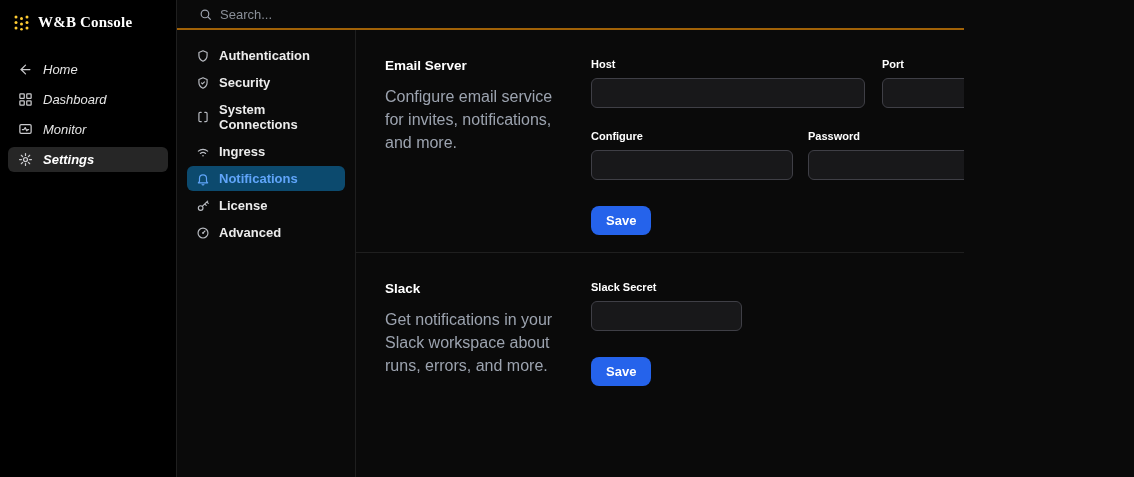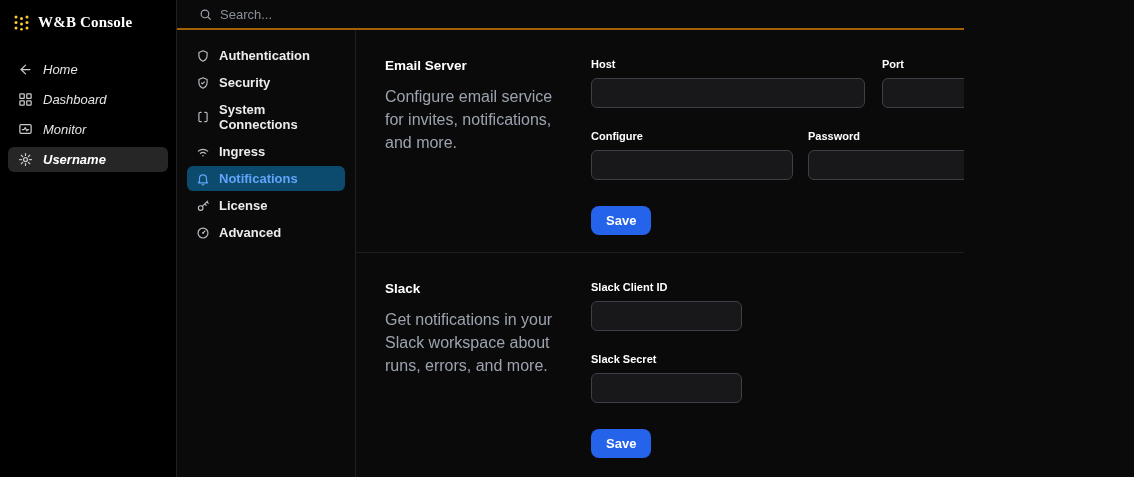--- a/index.html
+++ b/index.html
@@ -143,21 +143,21 @@
         </span>
         <span>Monitor</span>
       </div>
       <div class="nav-item active">
         <span class="ico">
           <svg width="15" height="15" viewBox="0 0 24 24" fill="none" stroke="currentColor" stroke-width="2" stroke-linecap="round">
               <circle cx="12" cy="12" r="3.2"></circle>
               <path d="M12 2.5v3M12 18.5v3M2.5 12h3M18.5 12h3M5.3 5.3l2.1 2.1M16.6 16.6l2.1 2.1M18.7 5.3l-2.1 2.1M7.4 16.6l-2.1 2.1"></path>
             </svg>
         </span>
-        <span>Username</span>
+        <span>Settings</span>
       </div>
     </nav>
   </aside>
 
   <div class="main">
 
     <div class="topbar">
       <span class="ico">
         <svg width="13" height="13" viewBox="0 0 24 24" fill="none" stroke="currentColor" stroke-width="2.2" stroke-linecap="round">
             <circle cx="11" cy="11" r="7"></circle>
@@ -269,26 +269,20 @@
         </section>
 
         <section class="section bordered">
           <div class="section-info">
             <div class="section-title">Slack</div>
             <div class="section-desc">Get notifications in your Slack workspace about runs, errors, and more.</div>
           </div>
           <div class="section-form">
             <div class="form-row single">
               <div class="field w-slack">
-                <label>Slack Client ID</label>
-                <input type="text" value="" style="">
-              </div>
-            </div>
-            <div class="form-row single">
-              <div class="field w-slack">
                 <label>Slack Secret</label>
                 <input type="text" value="" style="">
               </div>
             </div>
             <button class="btn-save">Save</button>
           </div>
         </section>
 
       </main>
     </div>

